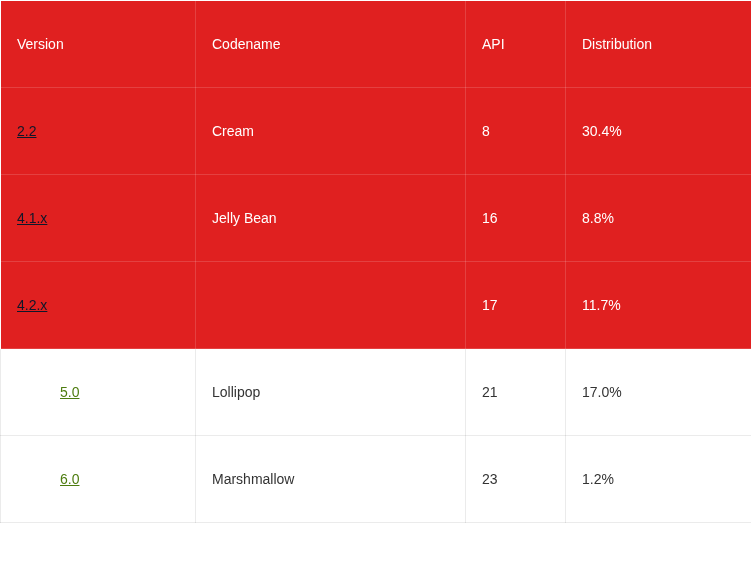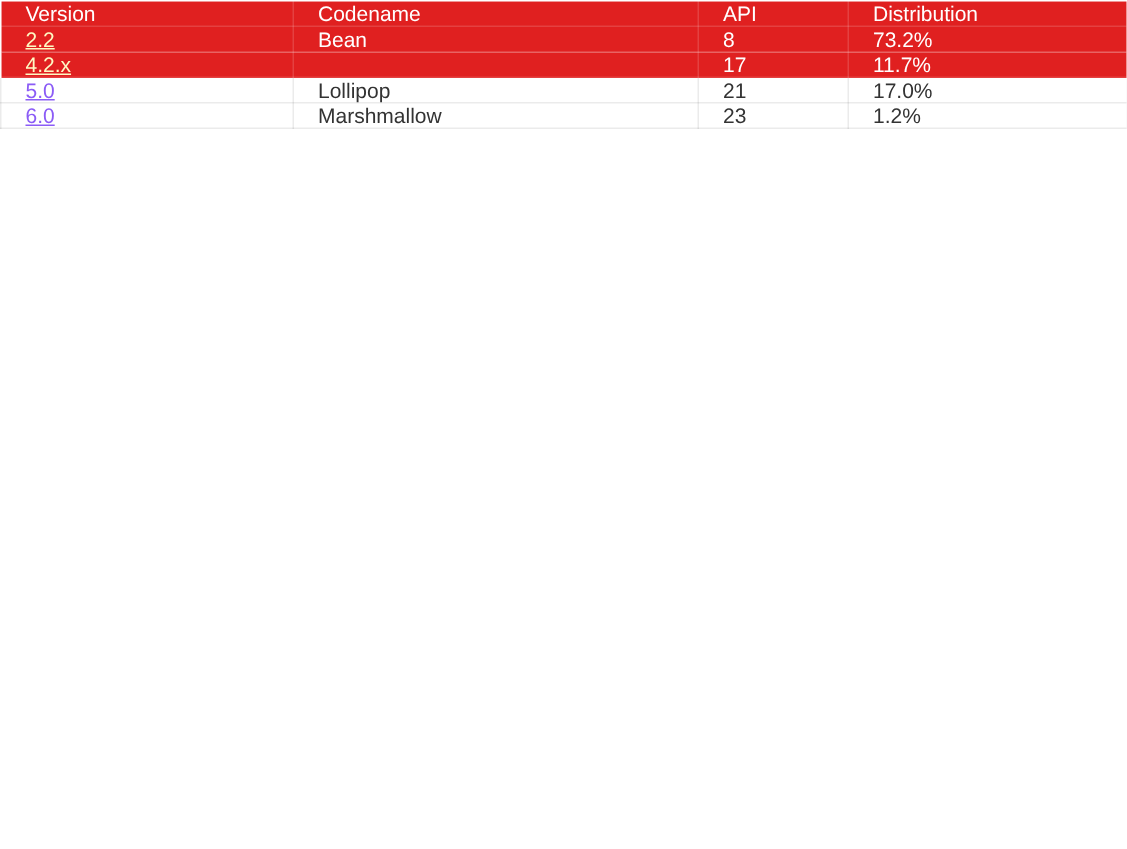--- a/index.html
+++ b/index.html
@@ -12,21 +12,21 @@
       font-size: 14px;
       background: #fff;
     }
     table {
       width: 751px;
       border-collapse: collapse;
       table-layout: fixed;
     }
     th, td {
       text-align: left;
-      padding: 0 16px;
+      padding: 35px 16px;
       border: 1px solid rgba(0,0,0,0.08);
       vertical-align: middle;
       font-weight: 400;
     }
     th {
       background: #e02020;
       color: #fff;
       font-weight: 400;
       border-color: rgba(255,255,255,0.15);
     }
@@ -42,24 +42,25 @@
     }
     tr.white-row td {
       background: #fff;
       color: #333;
       border-color: rgba(0,0,0,0.08);
     }
     .version-link {
       text-decoration: underline;
     }
     tr.red-row .version-link {
-      color: #fef9c3;
+      color: #0f172a;
     }
     tr.white-row .version-link {
-      color: #8b5cf6;
+      color: #4d7c0f;
+      margin-left: 43px;
     }
   </style>
 </head>
 <body>
 
 <table>
   <colgroup>
     <col class="c-version">
       <col class="c-codename">
       <col class="c-api">
@@ -69,23 +70,29 @@
     <tr>
       <th>Version</th>
       <th>Codename</th>
       <th>API</th>
       <th>Distribution</th>
     </tr>
   </thead>
   <tbody id="tbody">
   <tr class="red-row">
         <td><a href="#" class="version-link">2.2</a></td>
-        <td>Bean</td>
+        <td>Cream</td>
         <td>8</td>
-        <td>73.2%</td>
+        <td>30.4%</td>
+      </tr>
+      <tr class="red-row">
+        <td><a href="#" class="version-link">4.1.x</a></td>
+        <td>Jelly Bean</td>
+        <td>16</td>
+        <td>8.8%</td>
       </tr>
       <tr class="red-row">
         <td><a href="#" class="version-link">4.2.x</a></td>
         <td></td>
         <td>17</td>
         <td>11.7%</td>
       </tr>
       <tr class="white-row">
         <td><a href="#" class="version-link">5.0</a></td>
         <td>Lollipop</td>

